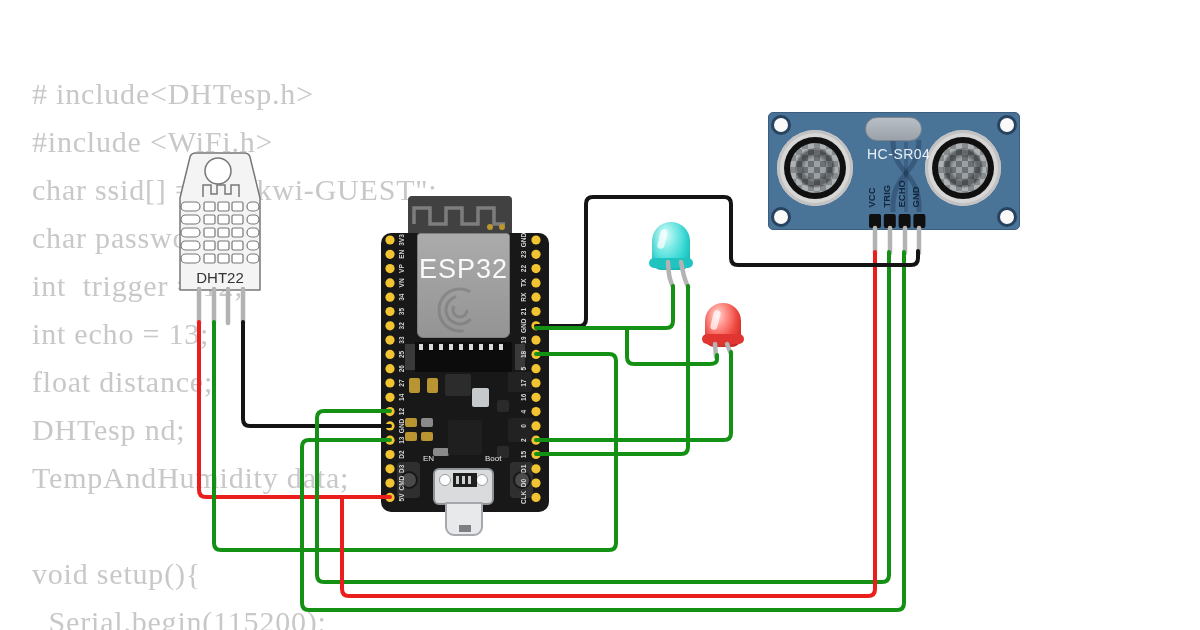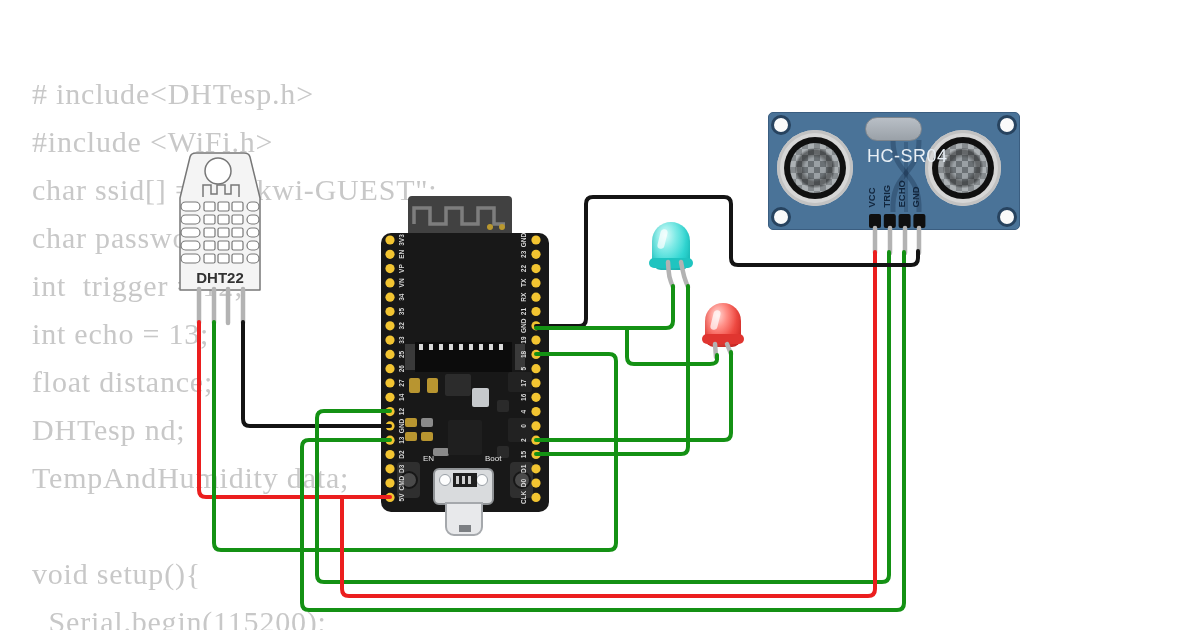--- a/index.html
+++ b/index.html
@@ -5,21 +5,21 @@
   html,body{margin:0;padding:0;}
   #stage{position:relative;width:1200px;height:630px;background:#ffffff;overflow:hidden;
          font-family:"Liberation Sans",sans-serif;}
   
   #code{position:absolute;left:32px;top:70px;z-index:1;color:#c8c8c8;font-size:30px;
         line-height:48px;letter-spacing:0.8px;white-space:pre;}
   .code-line{height:48px;font-family:Liberation Serif, serif;}
   
   .comp{position:absolute;}
   
-  #dht22{left:175px;top:152px;width:90px;height:140px;z-index:10;font-weight:bold;}
+  #dht22{left:175px;top:152px;width:90px;height:140px;z-index:10;}
   
   #esp32{left:381px;top:196px;width:168px;height:345px;z-index:10;}
   #esp32 .antenna{position:absolute;left:27px;top:0;width:104px;height:37px;background:#414141;
                   border-radius:4px 4px 0 0;}
   #esp32 .pcb{position:absolute;left:0;top:37px;width:168px;height:279px;background:#181818;border-radius:10px;}
   #esp32 .shield{position:absolute;left:36px;top:37px;width:93px;height:105px;
                  background:linear-gradient(180deg,#ababab,#949494);border:1px solid #7f7f7f;
                  border-radius:3px 3px 6px 6px;box-sizing:border-box;}
   #esp32 .shield .chipname{position:absolute;left:0;right:0;top:20px;text-align:center;
                  color:#fafafa;font-size:27px;letter-spacing:1px;}
@@ -52,21 +52,21 @@
               background:#d6d6d6;box-shadow:inset 0 0 0 3px #c2c2c2;}
   .transducer .ring{position:absolute;inset:7px;border-radius:50%;background:#101010;}
   .transducer .mesh{position:absolute;inset:13px;border-radius:50%;
               background-image:conic-gradient(#9aa0a4 90deg,#6b7175 90deg 180deg,#9aa0a4 180deg 270deg,#6b7175 270deg);
               background-size:12px 12px;}
   .transducer .shade{position:absolute;inset:13px;border-radius:50%;
               background:radial-gradient(circle,rgba(150,150,150,0) 0 28%,rgba(35,35,35,0.45) 40% 50%,
                          rgba(255,255,255,0.18) 58% 68%,rgba(0,0,0,0.28) 95%);}
   #hcsr04 .crystal{position:absolute;left:97px;top:5px;width:57px;height:24px;border-radius:12px;
               background:linear-gradient(180deg,#b9bfc6,#9aa1a8);border:1px solid #7e858c;box-sizing:border-box;}
-  #hcsr04 .sr04-label{position:absolute;left:99px;top:34px;color:#e8eff5;font-size:18px;letter-spacing:0.5px;}
+  #hcsr04 .sr04-label{position:absolute;left:99px;top:34px;color:#e8eff5;font-size:14px;letter-spacing:0.5px;}
   
   .led{z-index:12;}
   #led-cyan{left:650px;top:220px;width:46px;height:70px;}
   #led-red{left:702px;top:300px;width:46px;height:62px;}
   .bulb{position:absolute;}
   #led-cyan .bulb{left:2px;top:2px;width:38px;height:48px;border-radius:19px 19px 9px 9px;
      background:radial-gradient(ellipse at 35% 28%,#d9fbf9 0%,#7eeae6 30%,#30d6d2 62%,#12bdb9 100%);
      box-shadow:inset 0 -4px 6px rgba(0,90,90,0.25);}
   #led-cyan .flange{position:absolute;left:-1px;top:38px;width:44px;height:10px;border-radius:5px;background:#1fc4c0;}
   #led-red .bulb{left:3px;top:3px;width:36px;height:44px;border-radius:18px 18px 9px 9px;
@@ -124,20 +124,28 @@
 
   <div id="esp32" class="comp">
     <div class="antenna">
       <svg width="104" height="37" viewBox="0 0 104 37">
         <polyline points="6,28 6,12 22,12 22,28 38,28 38,12 54,12 54,28 70,28 70,12 86,12 86,28 97,28" fill="none" stroke="#7d7d7d" stroke-width="3.5"></polyline>
         <circle cx="82" cy="31" r="3" fill="#b9982f"></circle>
           <circle cx="94" cy="31" r="3" fill="#b9982f"></circle>
       </svg>
     </div>
     <div class="pcb"></div>
+    <div class="shield">
+      <div class="chipname">ESP32</div>
+      <svg width="56" height="56" viewBox="0 0 56 56" style="position:absolute;left:14px;top:48px;opacity:.45">
+        <circle cx="28" cy="28" r="7" fill="none" stroke="#6e6e6e" stroke-width="3" stroke-dasharray="26 18"></circle>
+        <circle cx="28" cy="28" r="14" fill="none" stroke="#6e6e6e" stroke-width="3" stroke-dasharray="52 36" transform="rotate(40 28 28)"></circle>
+        <circle cx="28" cy="28" r="21" fill="none" stroke="#6e6e6e" stroke-width="3" stroke-dasharray="80 52" transform="rotate(80 28 28)"></circle>
+      </svg>
+    </div>
     <div class="flash">
         <div class="stubs"></div>
       </div>
     <div class="tab" style="left:24px;"></div>
     <div class="tab" style="left:134px;"></div>
     <div id="esp32-smd">
         <div class="smd" style="left: 28px; top: 182px; width: 11px; height: 15px; background: rgb(184, 149, 48);"></div>
         <div class="smd" style="left: 46px; top: 182px; width: 11px; height: 15px; background: rgb(184, 149, 48);"></div>
         <div class="smd" style="left: 64px; top: 178px; width: 26px; height: 22px; background: rgb(44, 44, 44);"></div>
         <div class="smd" style="left: 91px; top: 192px; width: 17px; height: 19px; background: rgb(198, 201, 204);"></div>

